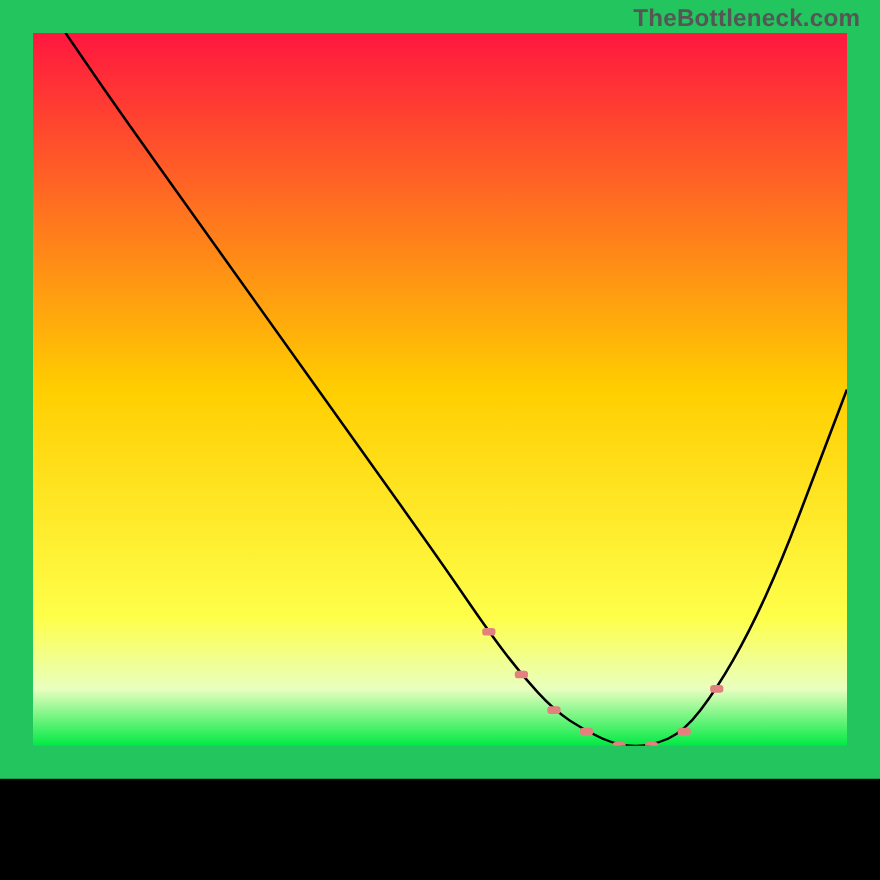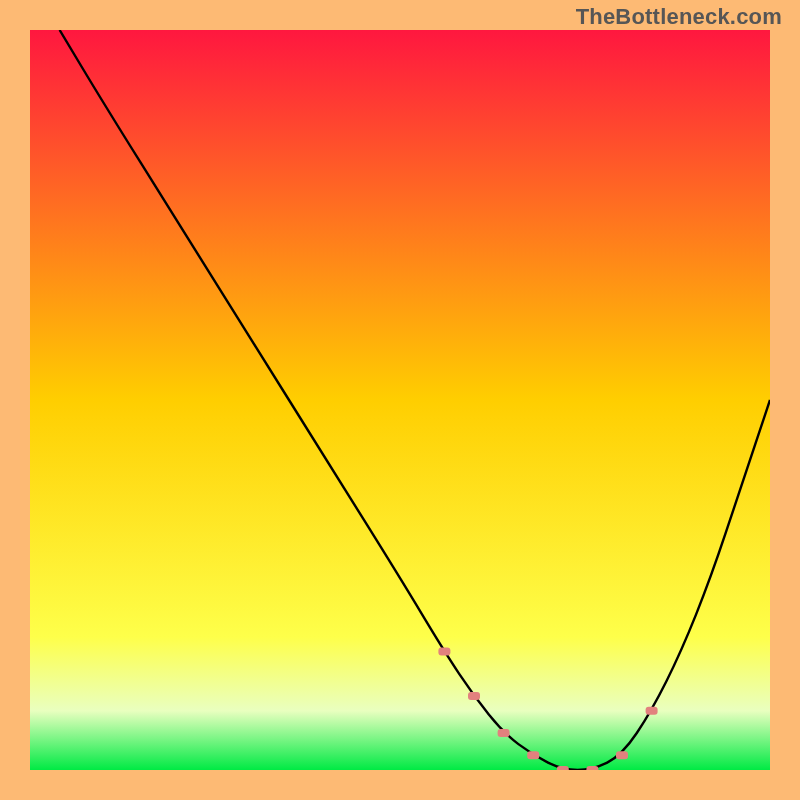--- a/index.html
+++ b/index.html
@@ -1,21 +1,21 @@
 <!DOCTYPE html>
 <html><head>
 <meta charset="utf-8">
 <style>
   * { margin: 0; padding: 0; box-sizing: border-box; }
   html, body { width: 800px; height: 800px; background: #000; overflow: hidden; }
   .frame {
     position: relative;
     width: 800px;
-    height: 800px;
-    background: #fdba74;
+    height: 708px;
+    background: #22c55e;
   }
   .watermark {
     position: absolute;
     top: 4px;
     right: 18px;
     font-family: Arial, Helvetica, sans-serif;
     font-size: 22px;
     font-weight: 600;
     color: #565656;
     letter-spacing: 0.2px;

